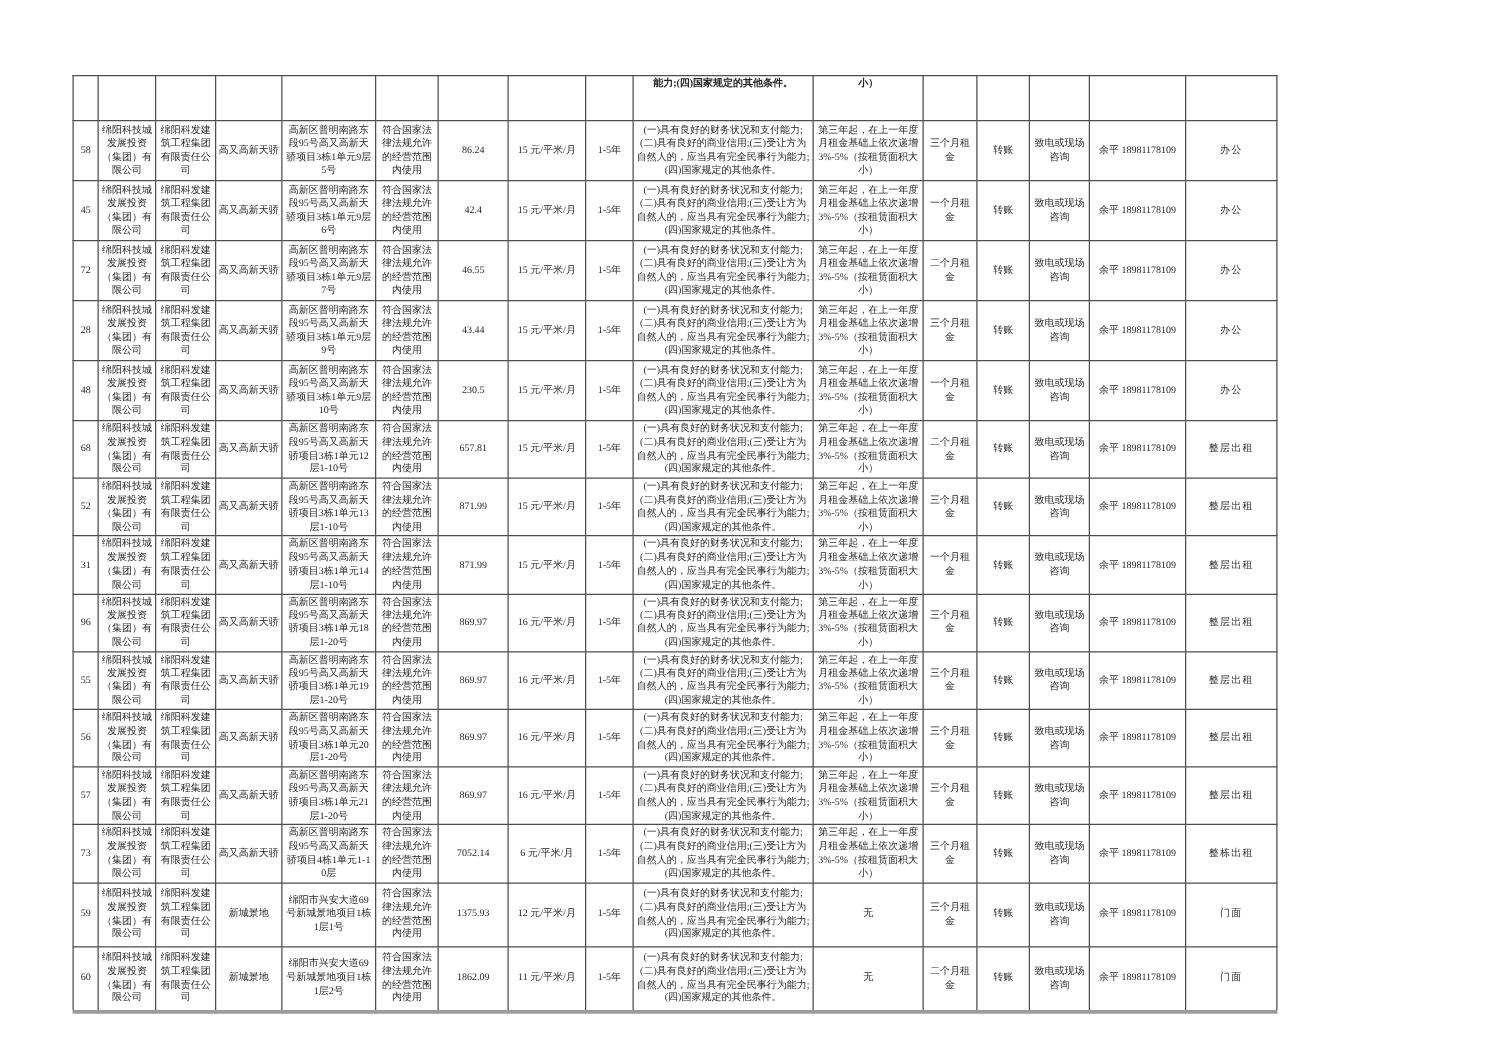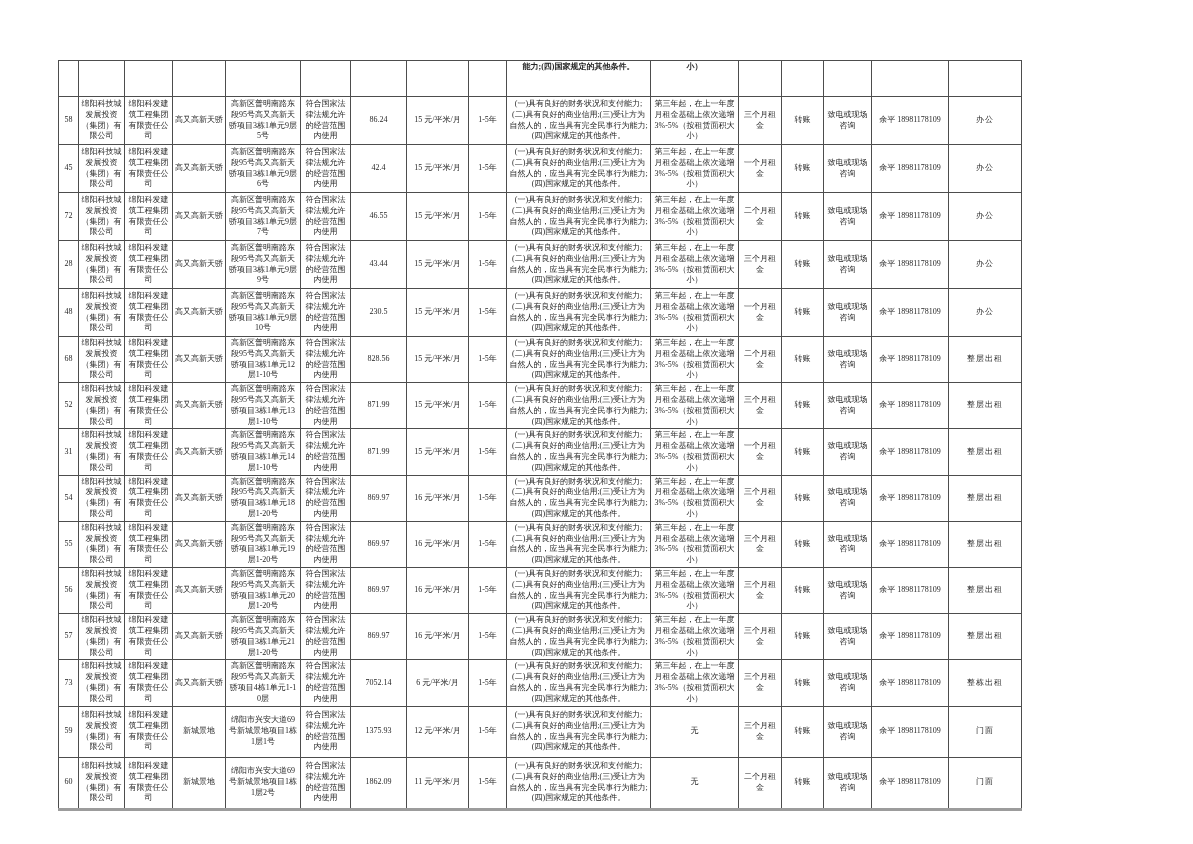--- a/index.html
+++ b/index.html
@@ -192,21 +192,21 @@
           <td class="col-contact">余平 18981178109</td>
           <td class="col-usage">办公</td>
         </tr>
         <tr class="h45">
           <td class="col-no">68</td>
           <td class="col-lessor">绵阳科技城发展投资（集团）有限公司</td>
           <td class="col-operator">绵阳科发建筑工程集团有限责任公司</td>
           <td class="col-project">高又高新天骄</td>
           <td class="col-address">高新区普明南路东段95号高又高新天骄项目3栋1单元12层1-10号</td>
           <td class="col-scope">符合国家法律法规允许的经营范围内使用</td>
-          <td class="col-area">828.56</td>
+          <td class="col-area">657.81</td>
           <td class="col-price">15 元/平米/月</td>
           <td class="col-term">1-5年</td>
           <td class="col-conditions">(一)具有良好的财务状况和支付能力;(二)具有良好的商业信用;(三)受让方为自然人的，应当具有完全民事行为能力;(四)国家规定的其他条件。</td>
           <td class="col-increase">第三年起，在上一年度月租金基础上依次递增3%-5%（按租赁面积大小）</td>
           <td class="col-deposit">二个月租金</td>
           <td class="col-payment">转账</td>
           <td class="col-consult">致电或现场咨询</td>
           <td class="col-contact">余平 18981178109</td>
           <td class="col-usage">整层出租</td>
         </tr>
@@ -240,21 +240,21 @@
           <td class="col-term">1-5年</td>
           <td class="col-conditions">(一)具有良好的财务状况和支付能力;(二)具有良好的商业信用;(三)受让方为自然人的，应当具有完全民事行为能力;(四)国家规定的其他条件。</td>
           <td class="col-increase">第三年起，在上一年度月租金基础上依次递增3%-5%（按租赁面积大小）</td>
           <td class="col-deposit">一个月租金</td>
           <td class="col-payment">转账</td>
           <td class="col-consult">致电或现场咨询</td>
           <td class="col-contact">余平 18981178109</td>
           <td class="col-usage">整层出租</td>
         </tr>
         <tr class="h45">
-          <td class="col-no">54</td>
+          <td class="col-no">96</td>
           <td class="col-lessor">绵阳科技城发展投资（集团）有限公司</td>
           <td class="col-operator">绵阳科发建筑工程集团有限责任公司</td>
           <td class="col-project">高又高新天骄</td>
           <td class="col-address">高新区普明南路东段95号高又高新天骄项目3栋1单元18层1-20号</td>
           <td class="col-scope">符合国家法律法规允许的经营范围内使用</td>
           <td class="col-area">869.97</td>
           <td class="col-price">16 元/平米/月</td>
           <td class="col-term">1-5年</td>
           <td class="col-conditions">(一)具有良好的财务状况和支付能力;(二)具有良好的商业信用;(三)受让方为自然人的，应当具有完全民事行为能力;(四)国家规定的其他条件。</td>
           <td class="col-increase">第三年起，在上一年度月租金基础上依次递增3%-5%（按租赁面积大小）</td>

